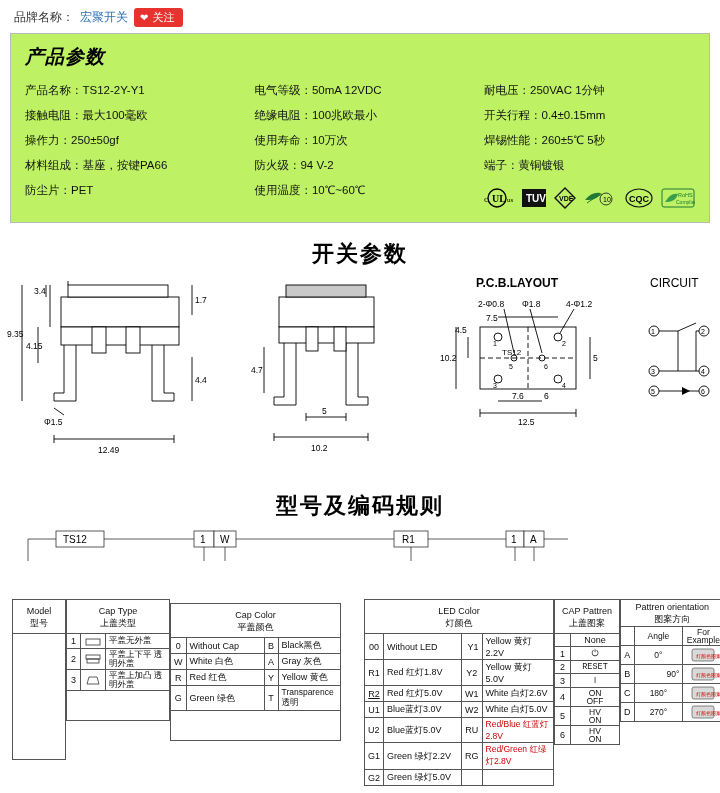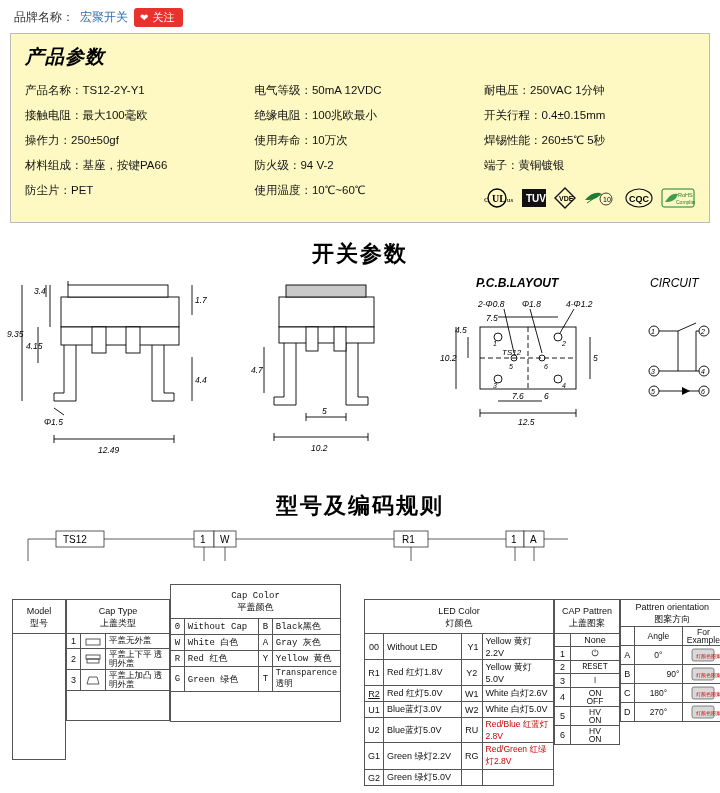--- a/index.html
+++ b/index.html
@@ -15,21 +15,21 @@
   .brandbar .lbl { color:#333; }
   .brandbar .brandname { color:#2b6fb5; }
   .follow {
     background:#e8322d; color:#fff; border-radius:3px; padding:2px 9px 2px 6px;
     font-size:11px; display:inline-flex; align-items:center; gap:4px;
   }
   .follow .heart { font-size:10px; color:#fff; }
 
   
   .panel {
-    margin:2px 10px 0 10px; border:1px solid #bbb; background:#fef9c3;
+    margin:2px 10px 0 10px; border:1px solid #bbb; background:#bef264;
     padding:8px 12px 6px 12px;
   }
   .panel h2 {
     font-family:"Liberation Serif", serif;
     font-style:italic; font-weight:bold; font-size:19px; margin:2px 0 8px 2px; color:#000;
     letter-spacing:1px;
   }
   .spec-table { width:100%; border-collapse:collapse; }
   .spec-table td { font-size:11.5px; padding:5px 2px; vertical-align:top; color:#111; }
   .spec-table td.c1 { width:35%; }
@@ -42,21 +42,21 @@
   .cert svg { display:block; }
 
   
   .sect-title {
     text-align:center; font-size:22px; font-weight:bold; color:#000;
     margin:16px 0 6px 0; letter-spacing:2px;
     font-family:"Liberation Sans", sans-serif;
   }
 
   
-  .drawings { position:relative; height:200px; margin:0 6px;font-style:italic; }
+  .drawings { position:relative; height:200px; margin:0 6px; }
   .drawings svg { display:block; }
 
   
   .coding { margin:4px 8px 0 8px; }
   .coding svg { display:block; }
 
   .tbl { border-collapse:collapse; font-size:9px; }
   .tbl td, .tbl th { border:1px solid #555; padding:1px 3px; }
 
   .tiny { font-size:8.5px; }
@@ -372,21 +372,21 @@
         </td>
         <td class="tiny" style="line-height:9px;">平盖上加凸
 透明外盖</td>
       </tr>
       <tr>
             <td colspan="3" style="height:30px; border-top:none;">&nbsp;</td>
           </tr>
     </tbody>
       </table>
 
-    <table class="tbl" style="position:absolute; left:162px; top:15px; width:171px;font-family:Liberation Mono, monospace;">
+    <table class="tbl" style="position:absolute; left:162px; top:34px; width:171px;">
       <tbody>
           <tr>
             <td colspan="4" style="text-align:center; line-height:12px; height:34px;">
         <span>Cap Color</span><br>
         <span>平盖颜色</span>
       </td>
           </tr>
       <tr>
         <td style="width:14px; text-align:center;">0</td>
         <td style="width:78px;">Without Cap</td>

